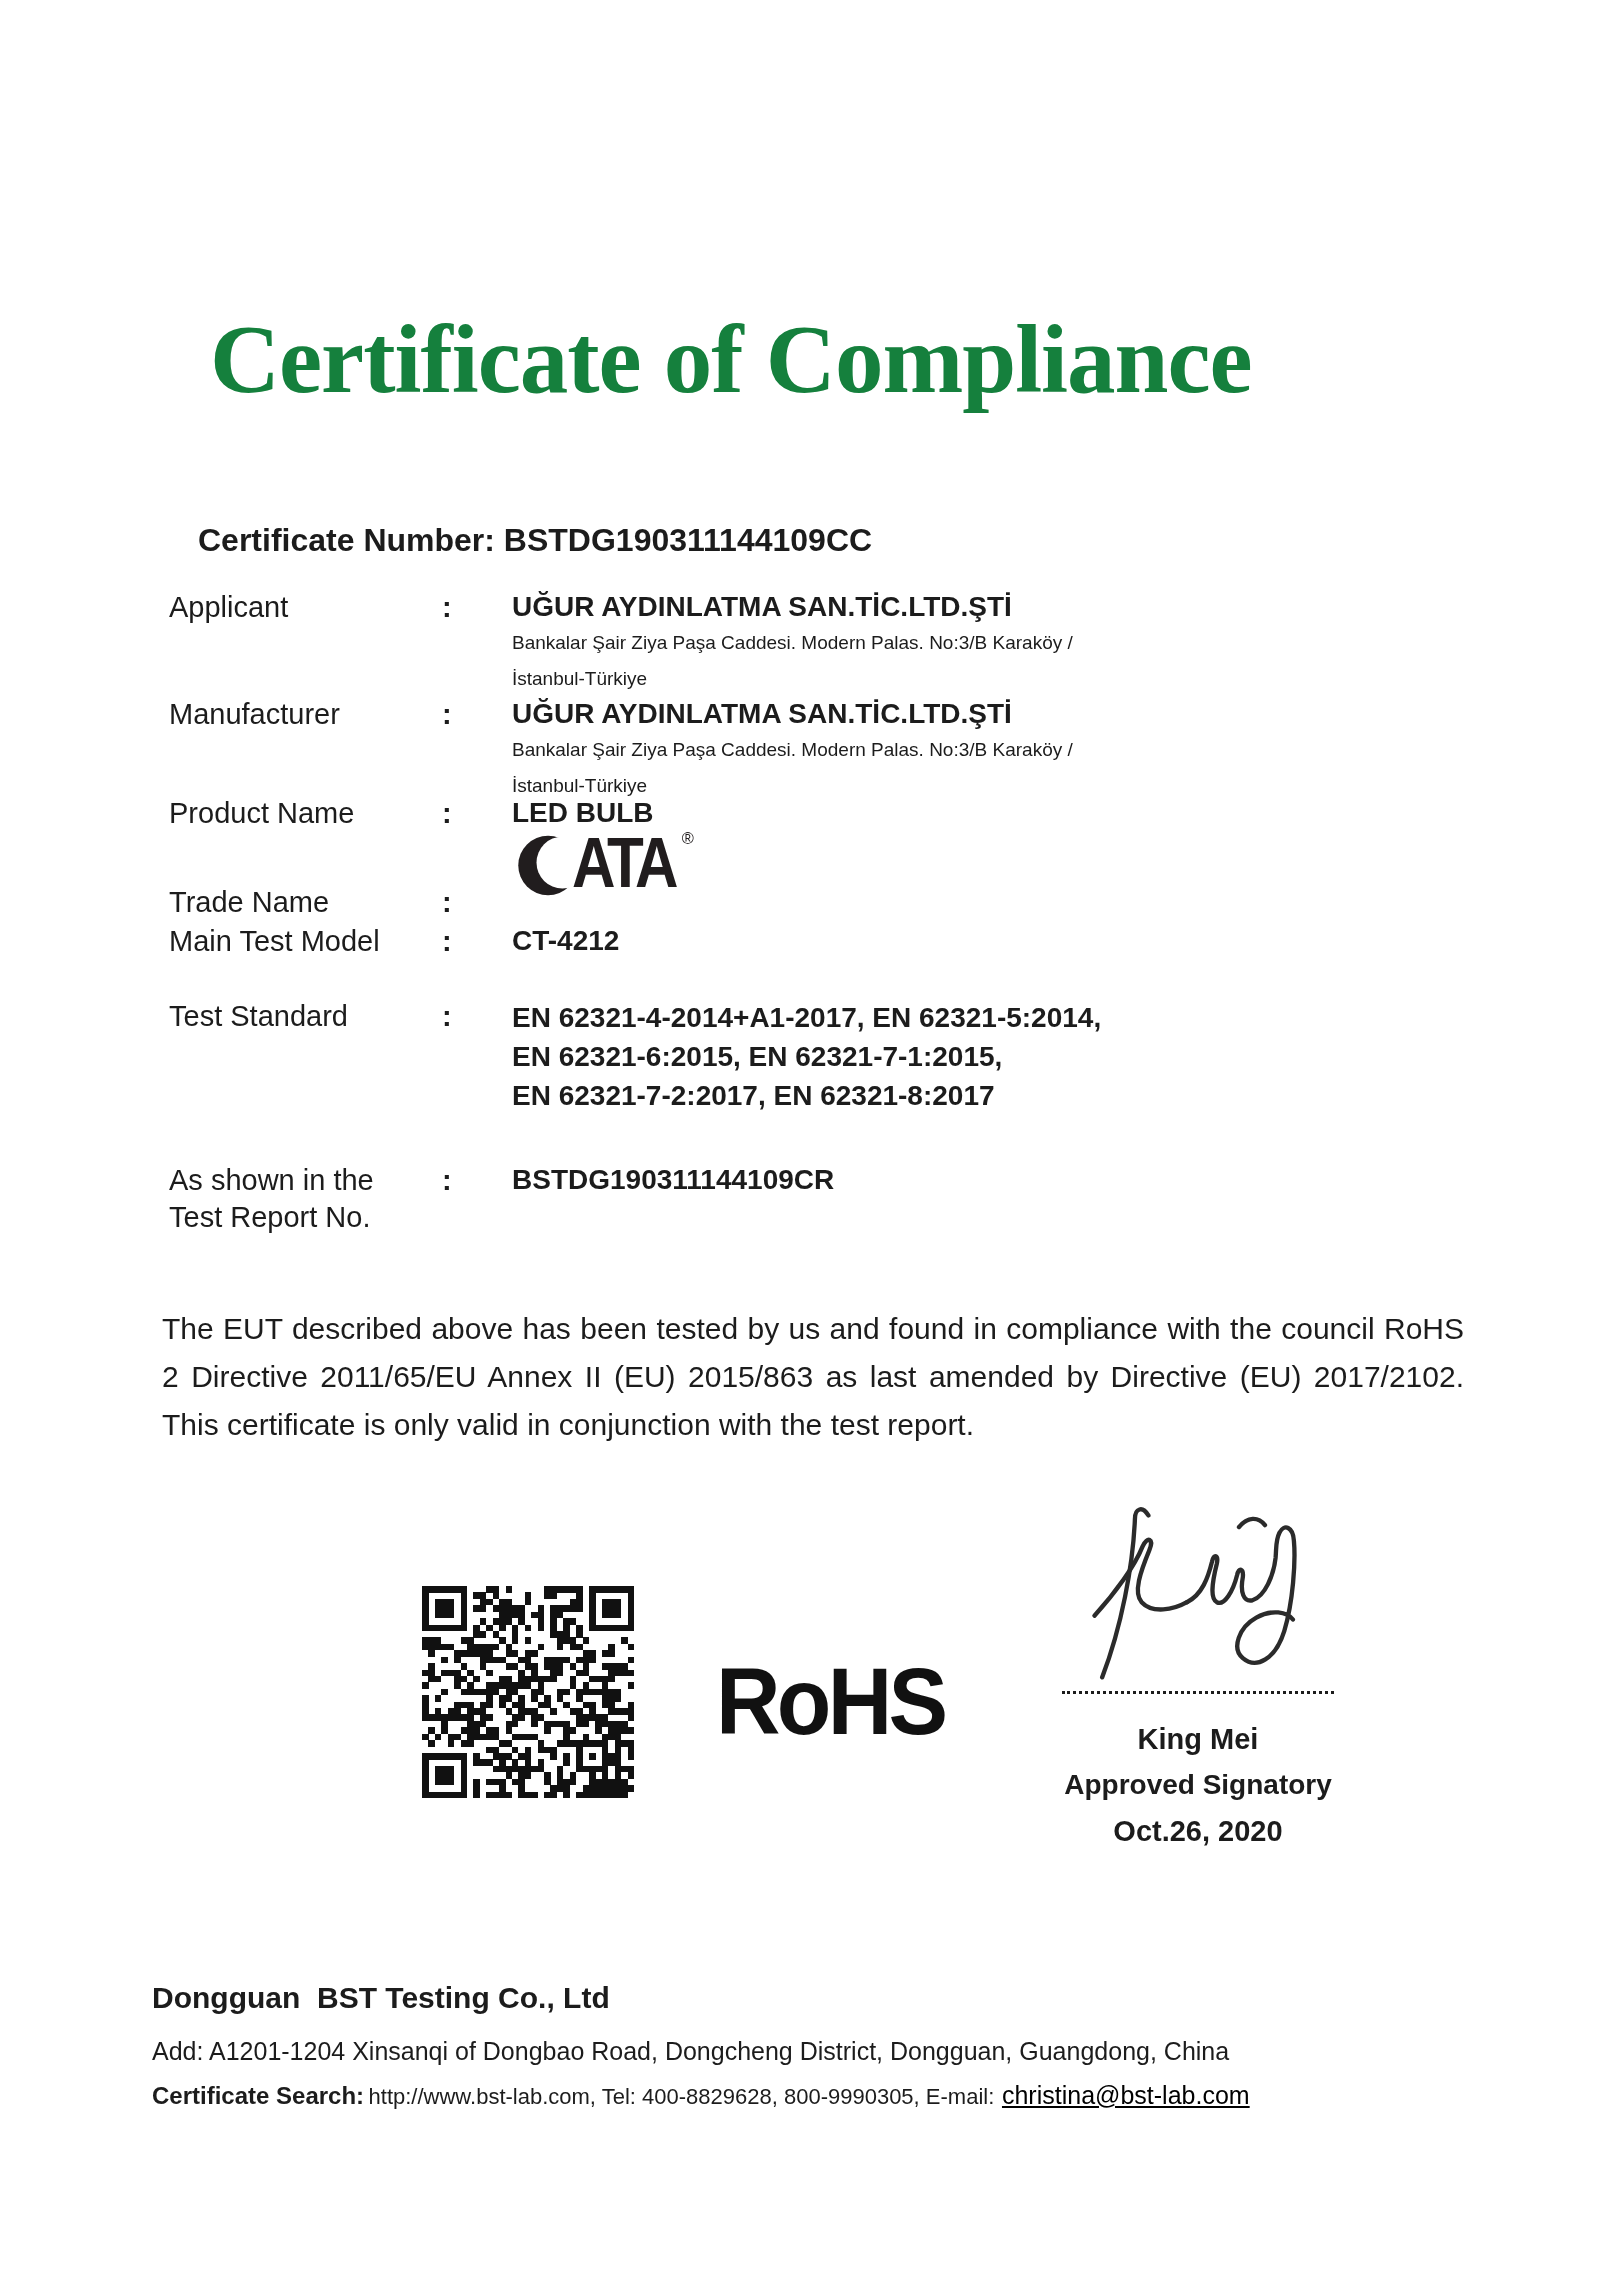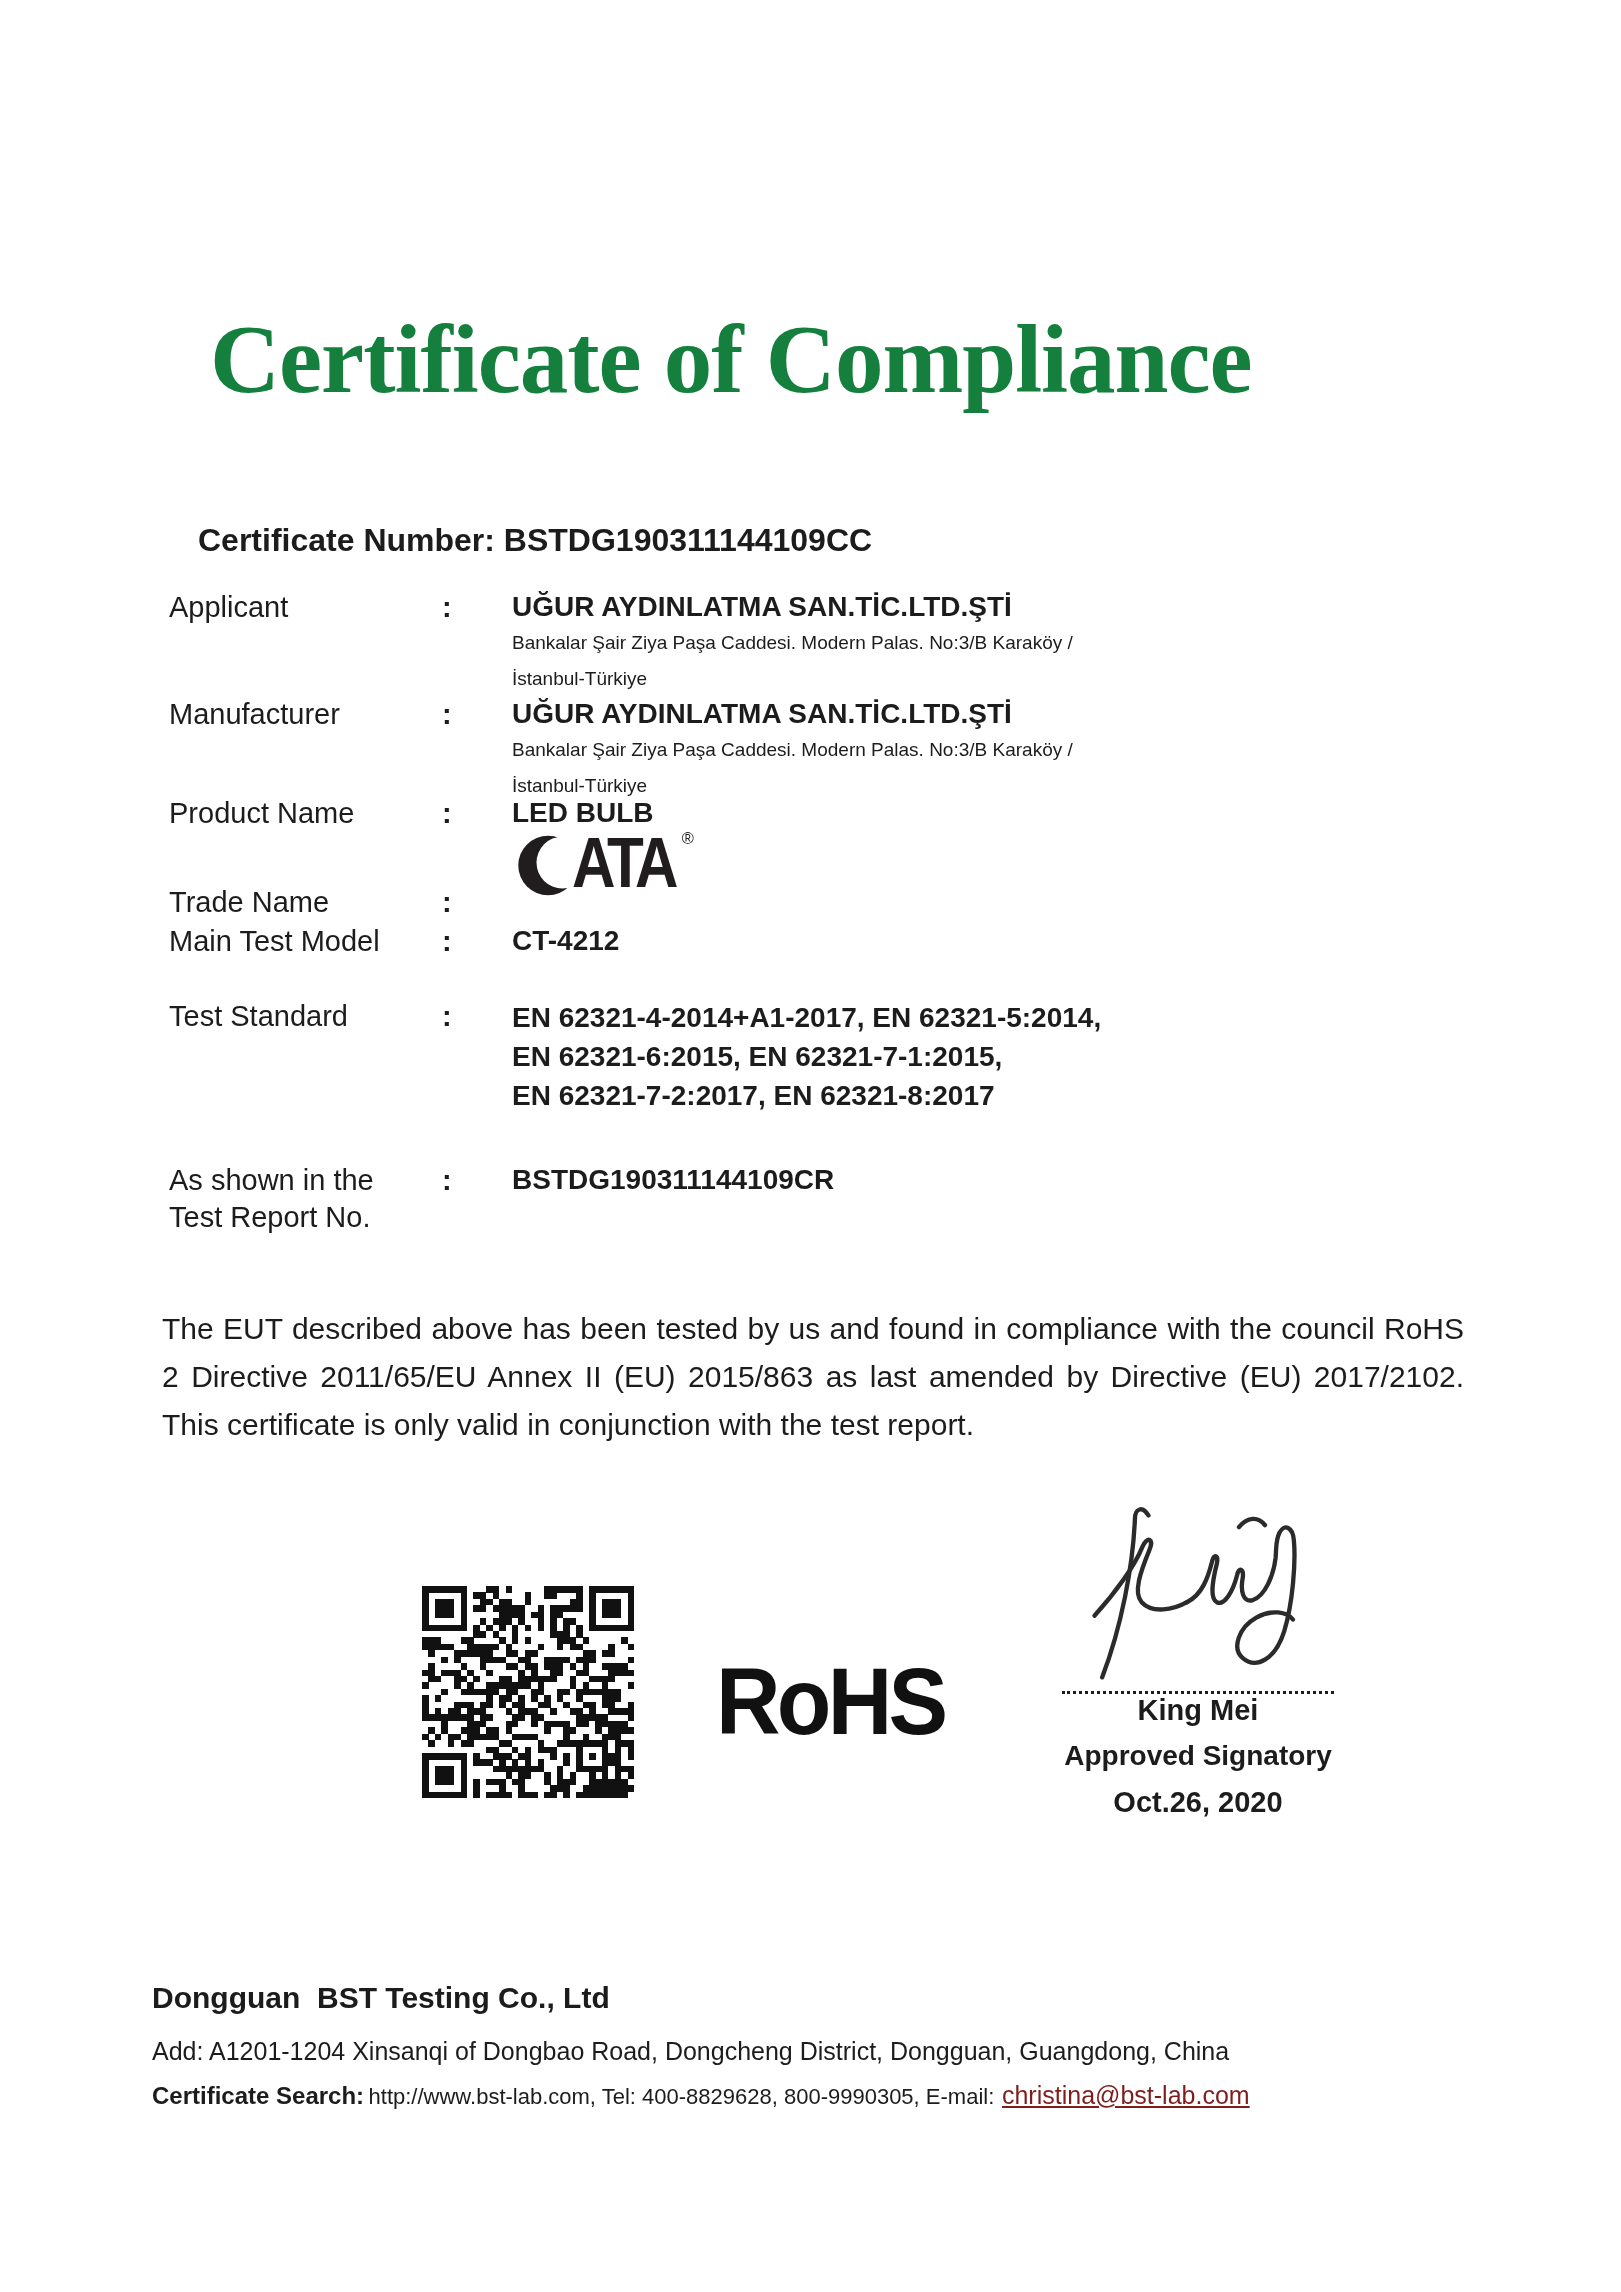--- a/index.html
+++ b/index.html
@@ -68,30 +68,30 @@
     letter-spacing:-3.9px;color:#111;
     transform:scaleX(0.94);transform-origin:left center;
   }
   
   .sig-block{left:1046px;top:1502px;width:304px;text-align:center;}
   .sig-svg{display:block;margin:0 auto;}
   .dotline{
     width:272px;height:0;margin:3.9px auto 0;
     border-top:3.9px dotted #1c1c1c;
   }
-  .sig-name{font-weight:bold;font-size:29px;line-height:33px;}
+  .sig-name{margin-top:29px;font-weight:bold;font-size:29px;line-height:33px;}
   .sig-role{margin-top:12.6px;font-weight:bold;font-size:28px;line-height:33px;}
   .sig-date{margin-top:13.5px;font-weight:bold;font-size:29px;line-height:33px;}
   
   .f-company{left:152px;top:1981px;font-weight:bold;font-size:30px;white-space:pre;}
   .f-address{left:152px;top:2037px;font-size:25px;white-space:nowrap;}
   .f-search{left:152px;top:2081px;white-space:nowrap;}
   .f-search-label{font-size:24px;font-weight:bold;}
   .f-search-text{font-size:22px;margin-top:40px;}
-  .f-email{font-size:25px;color:#7f1d1d;text-decoration:underline;margin-left:7.7px;}
+  .f-email{font-size:25px;color:#000000;text-decoration:underline;margin-left:7.7px;}
 </style>
 </head>
 <body>
 
 <div id="page">
 
   <div class="abs title">Certificate of Compliance</div>
 
   <div class="abs cert-number">
     <span>Certificate Number:</span>

